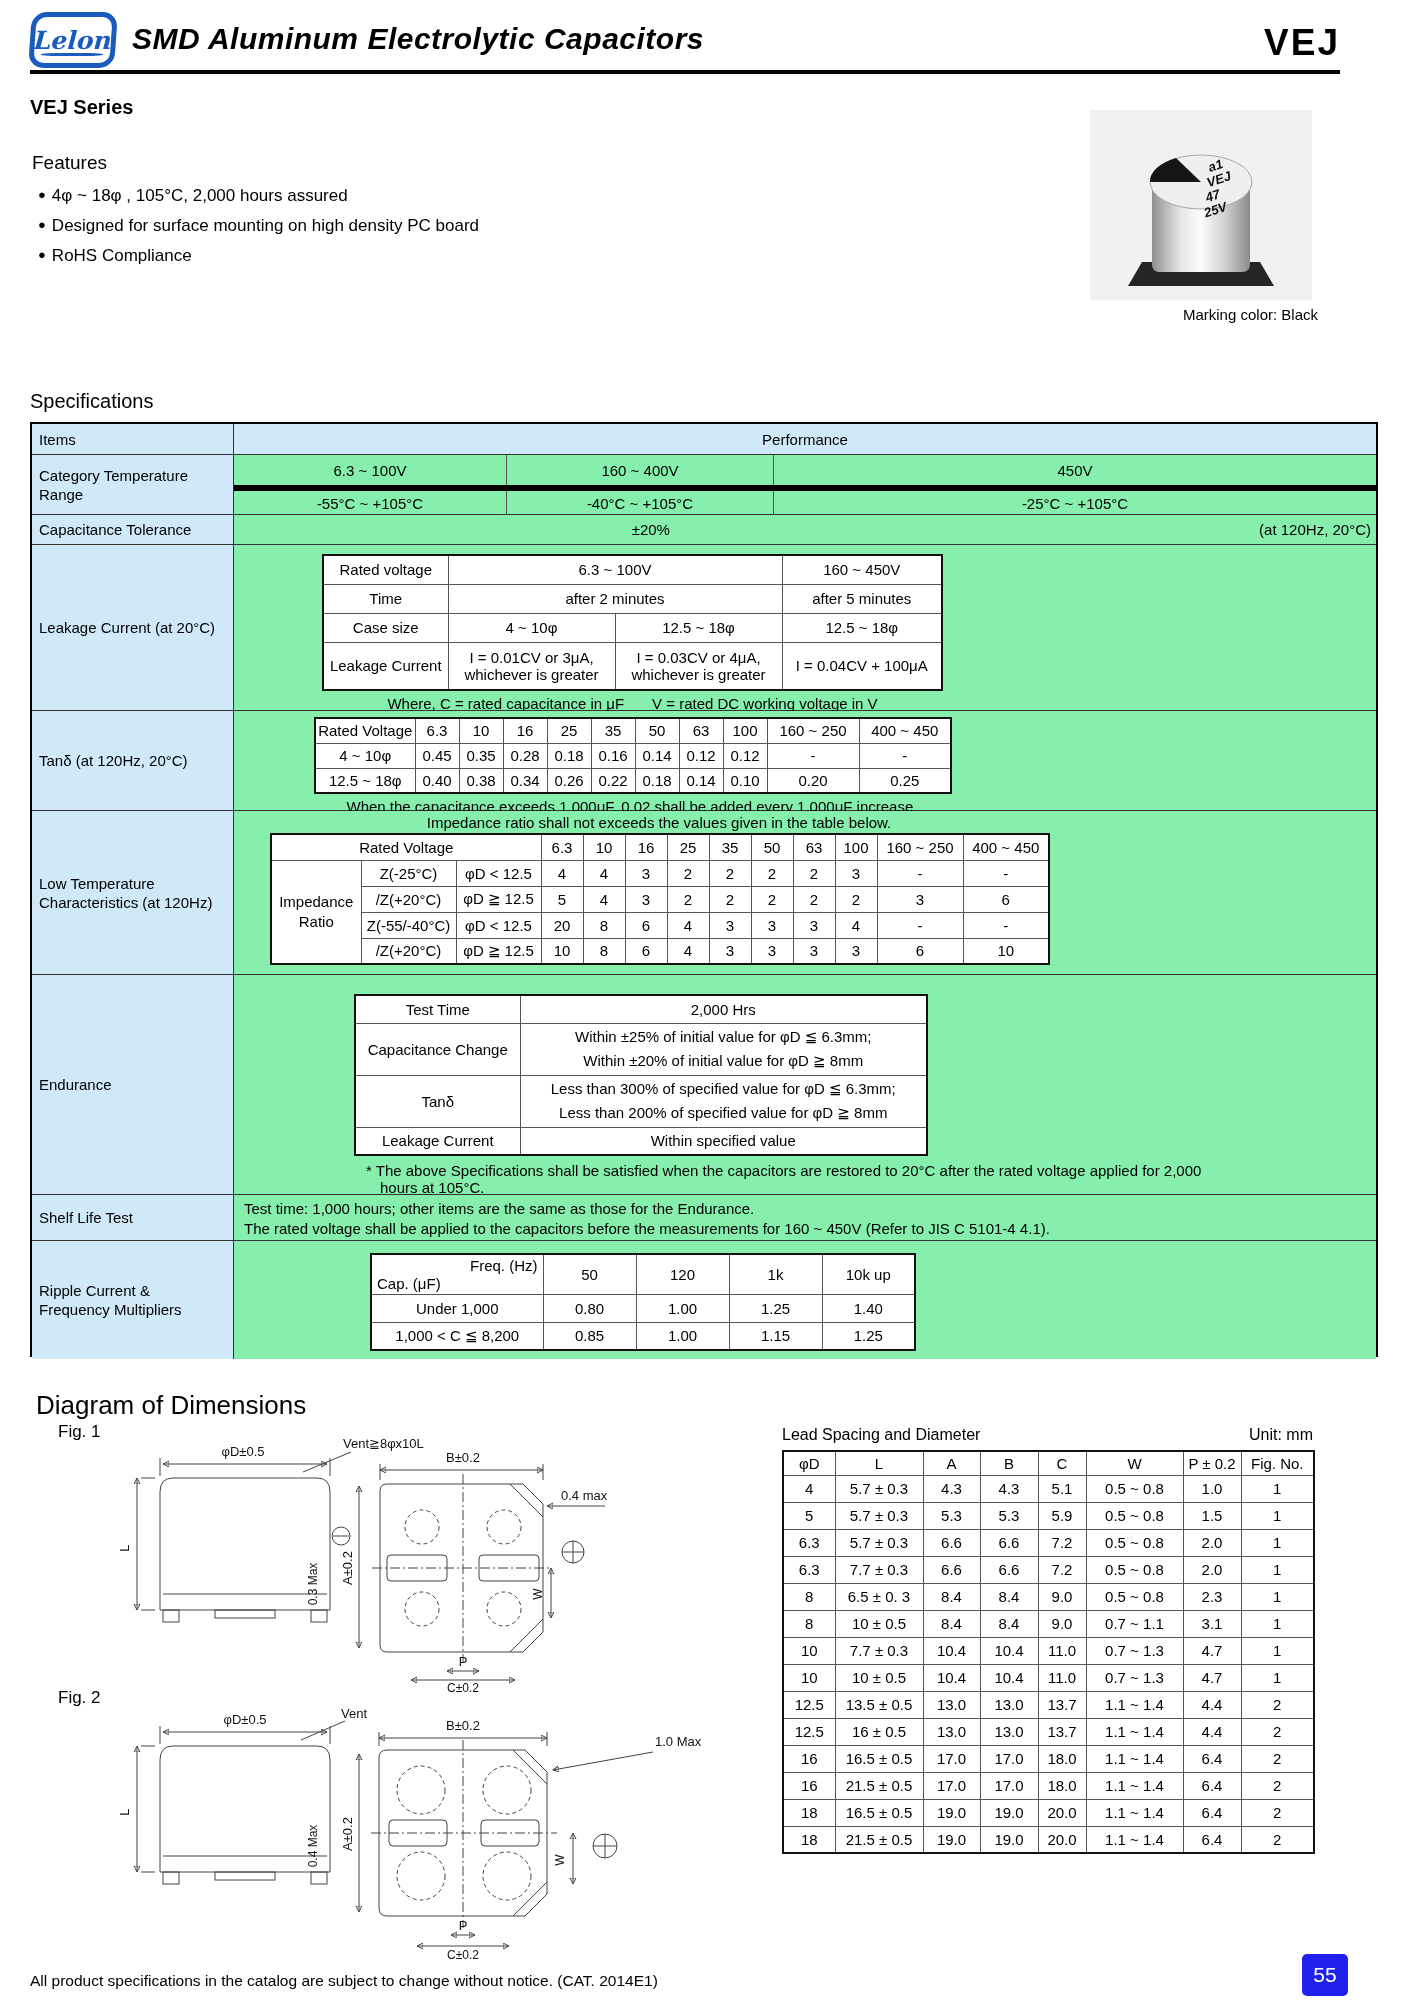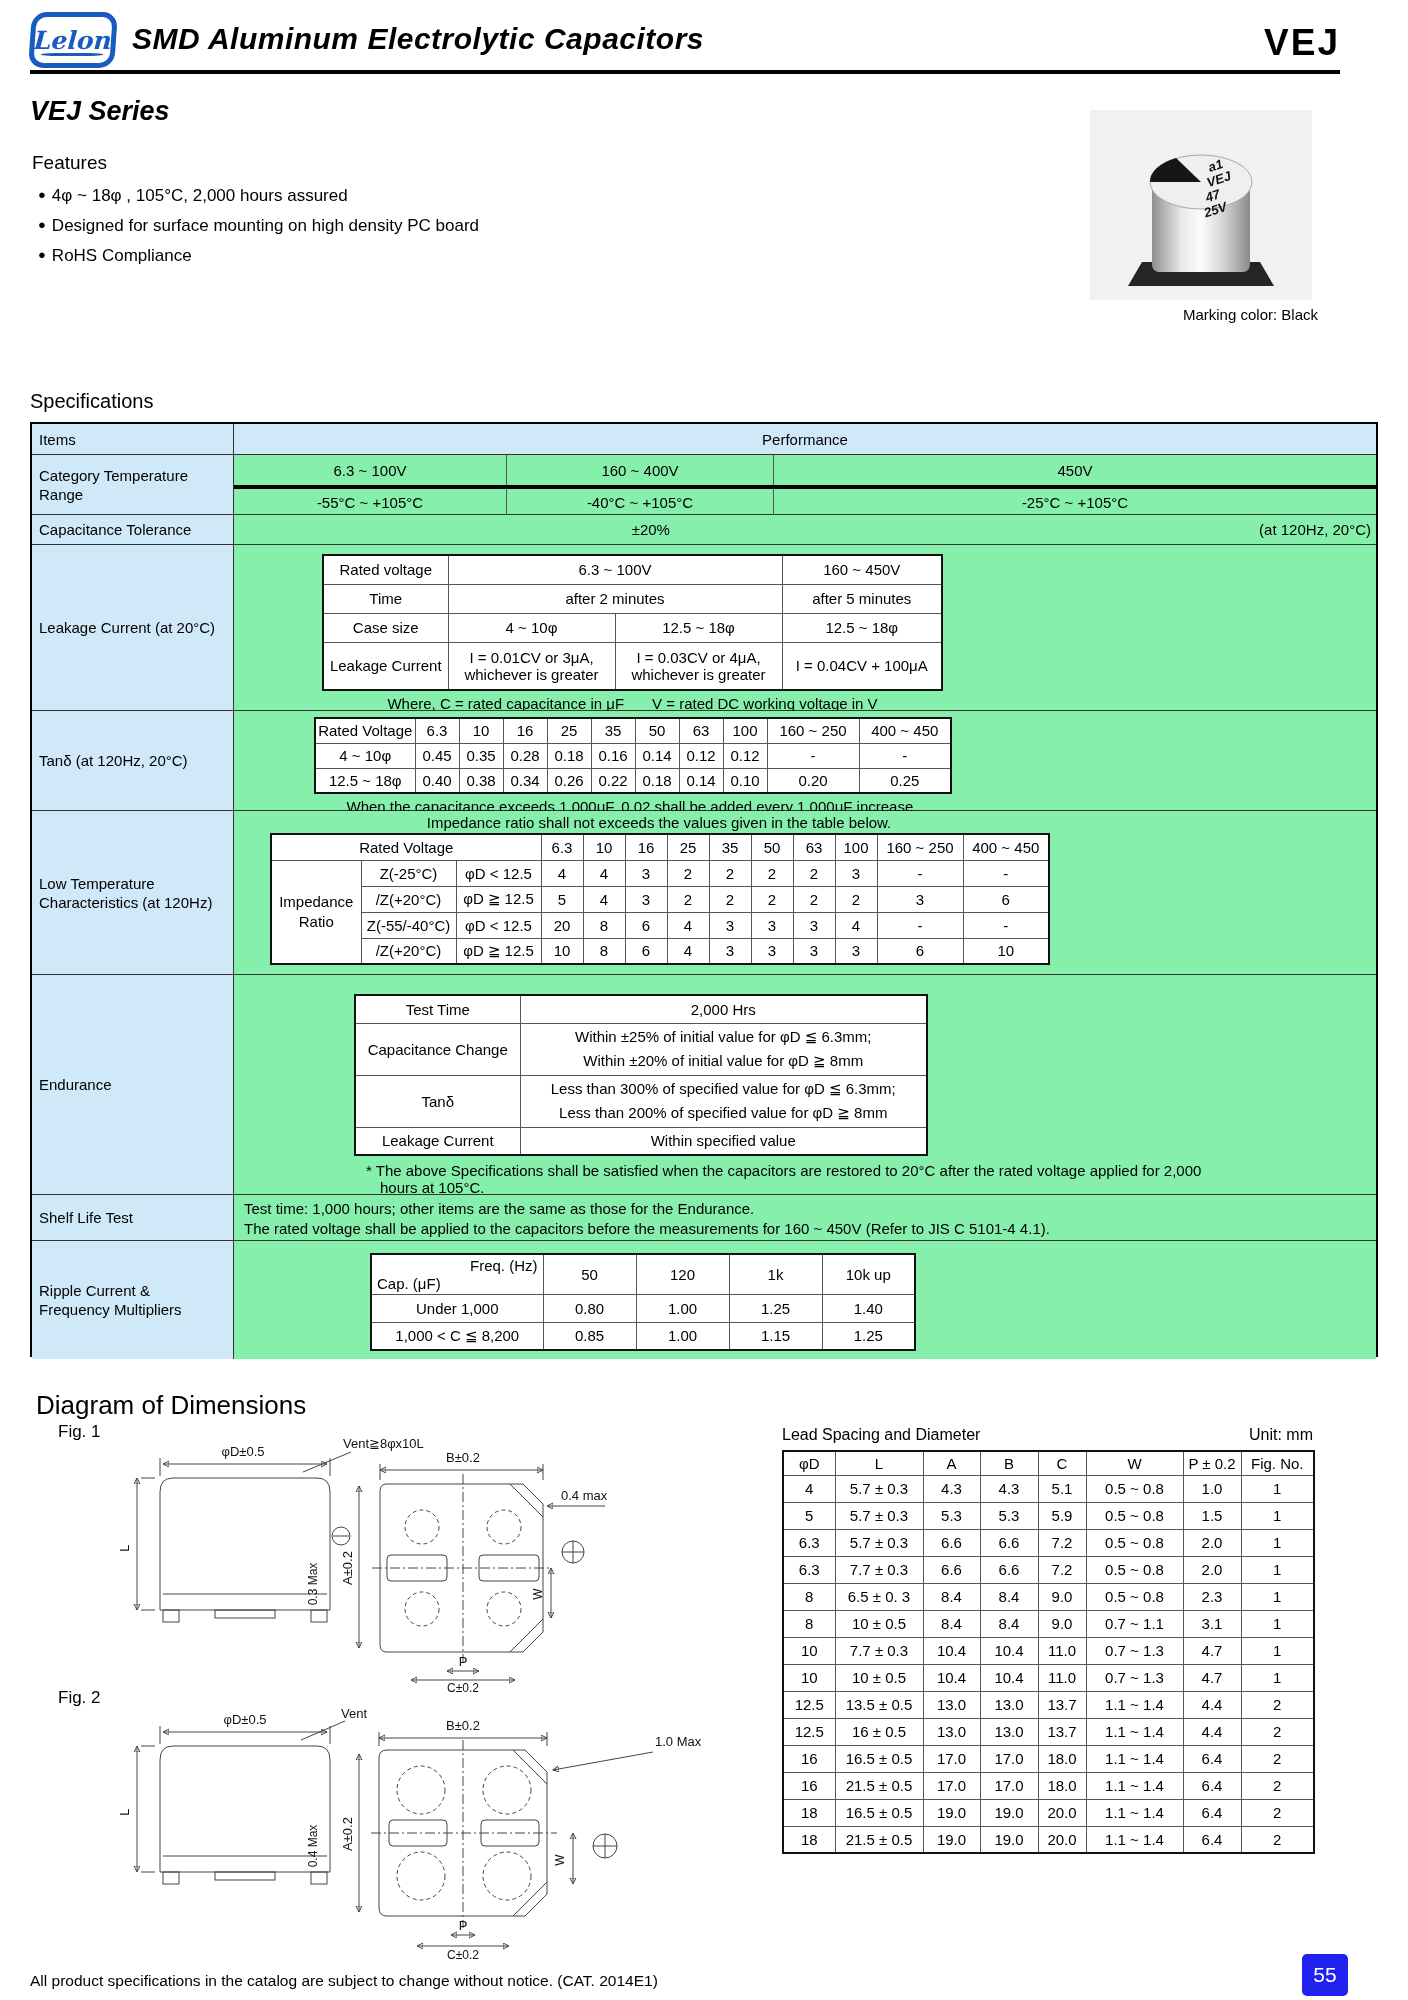--- a/index.html
+++ b/index.html
@@ -19,21 +19,21 @@
     color:#1a5bbf; font-family:"DejaVu Serif", serif;
     font-style:italic; font-weight:bold; font-size:25px;
     transform:skewX(-4deg); position:absolute;
   }
   .logo::after{ content:""; position:absolute; left:7px; right:7px; bottom:7px;
     height:3px; background:#1a5bbf; border-radius:40%; }
   .hdr-title { left:132px; top:22px; font-size:30px; font-weight:bold; font-style:italic; letter-spacing:0.5px; }
   .hdr-series { left:1150px; top:22px; width:190px; text-align:right; font-size:37px; font-weight:bold; letter-spacing:2px; }
   .hdr-rule { left:30px; top:70px; width:1310px; height:4px; background:#000; }
 
-  .series-title { left:30px; top:96px; font-size:27px; font-weight:bold;font-style:italic; }
+  .series-title { left:30px; top:96px; font-size:20px; font-weight:bold; }
   .features-h { left:32px; top:152px; font-size:19px; }
   .feat { position:absolute; left:38px; font-size:17px; }
   .feat .b { font-size:13px; vertical-align:2px; margin-right:6px; }
 
   .photo { left:1090px; top:110px; width:222px; height:190px; background:#f1f1f1; }
   .marking { left:1040px; top:306px; width:278px; text-align:right; font-size:15px; }
 
   
   .spec-h { left:30px; top:390px; font-size:20px; }
   #spec-table { left:30px; top:422px; width:1348px; height:935px; border:2px solid #000; background:#fff; }
@@ -42,21 +42,21 @@
   .lbl { width:202px; flex:0 0 202px; background:#cfe9f8; border-right:1px solid #333;
          display:flex; flex-direction:column; justify-content:center; padding-left:7px;
          font-size:15px; line-height:19px; }
   .cnt { flex:1; position:relative; background:#86efac; }
   .blue { background:#cfe9f8; }
   .rowH30{height:30px}.rowH60{height:60px}.rowH166{height:166px}.rowH100{height:100px}
   .rowH164{height:164px}.rowH220{height:220px}.rowH46{height:46px}.rowH119{height:119px}
   .centered { display:flex; align-items:center; justify-content:center; font-size:15px;text-align:center; }
 
   .subrow { display:flex; height:30px; }
-  .subrow.line { border-top:4px solid #000000; }
+  .subrow.line { border-top:6px solid #000000; }
   .subrow > div { display:flex; align-items:center; justify-content:center; font-size:15px; }
   .c3a { width:273px; border-right:1px solid #555; }
   .c3b { width:267px; border-right:1px solid #555; }
   .c3c { flex:1; }
 
   .tol-val { position:absolute; left:0; top:0; width:73%; height:100%;
              display:flex; align-items:center; justify-content:center; font-size:15px; }
   .tol-cond { position:absolute; right:5px; top:0; height:100%; display:flex; align-items:center; font-size:15px; }
 
   

